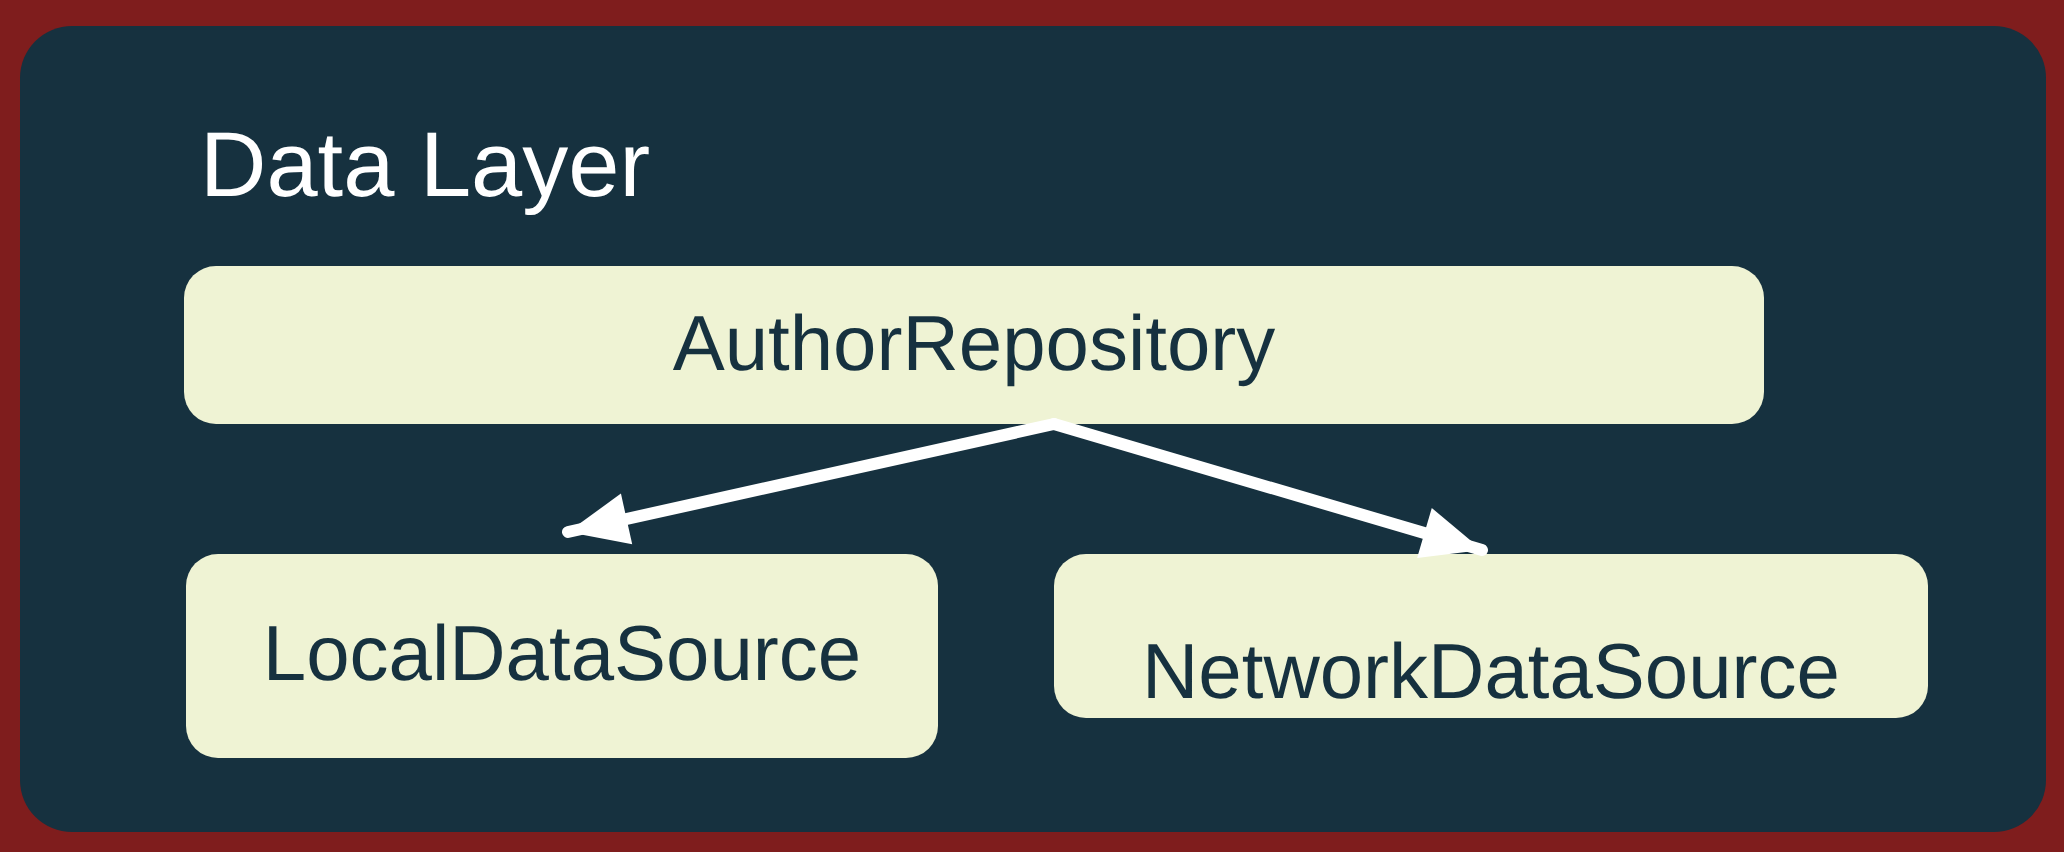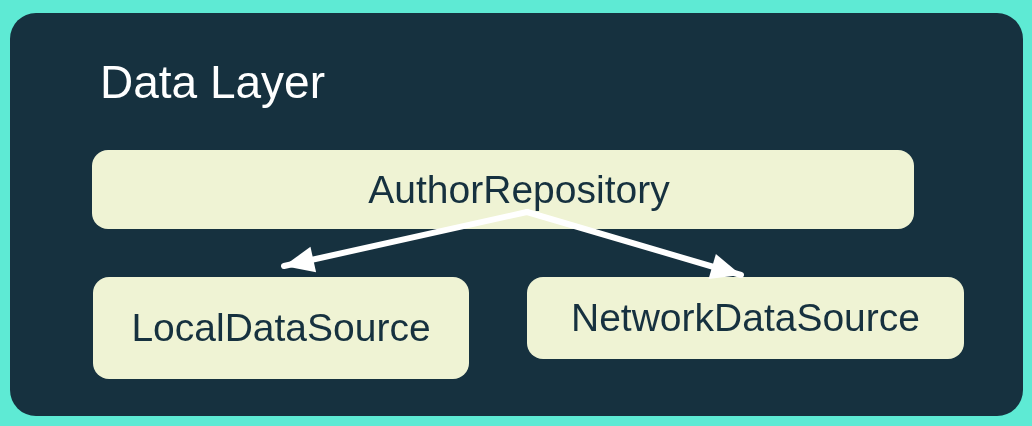--- a/index.html
+++ b/index.html
@@ -5,21 +5,21 @@
   html, body {
     margin: 0;
     padding: 0;
     background: #ffffff;
     font-family: "Liberation Sans", sans-serif;
   }
   .canvas {
     position: relative;
     width: 1032px;
     height: 426px;
-    background: #5eead4;
+    background: #7f1d1d;
     overflow: hidden;
   }
   .panel {
     position: absolute;
     left: 10px;
     top: 13px;
     width: 1013px;
     height: 403px;
     background: #16313F;
     border-radius: 26px;
@@ -39,23 +39,23 @@
     background: #EFF3D4;
     border-radius: 16px;
     display: flex;
     align-items: center;
     justify-content: center;
     color: #16313F;
     font-size: 39px;
     font-weight: 400;
     white-space: nowrap;
   }
-  .node-author  { left:  92px; top: 150px; width: 790px; height: 79px; padding-left: 32px; }
+  .node-author  { left:  92px; top: 133px; width: 790px; height: 79px; }
   .node-local   { left:  93px; top: 277px; width: 376px; height: 102px; }
-  .node-network { left: 527px; top: 277px; width: 437px; height: 82px; }
+  .node-network { left: 527px; top: 277px; width: 437px; height: 82px; align-items: flex-end; }
   .arrows {
     position: absolute;
     left: 0;
     top: 0;
     width: 1032px;
     height: 426px;
     pointer-events: none;
   }
   .arrows line {
     stroke: #ffffff;

